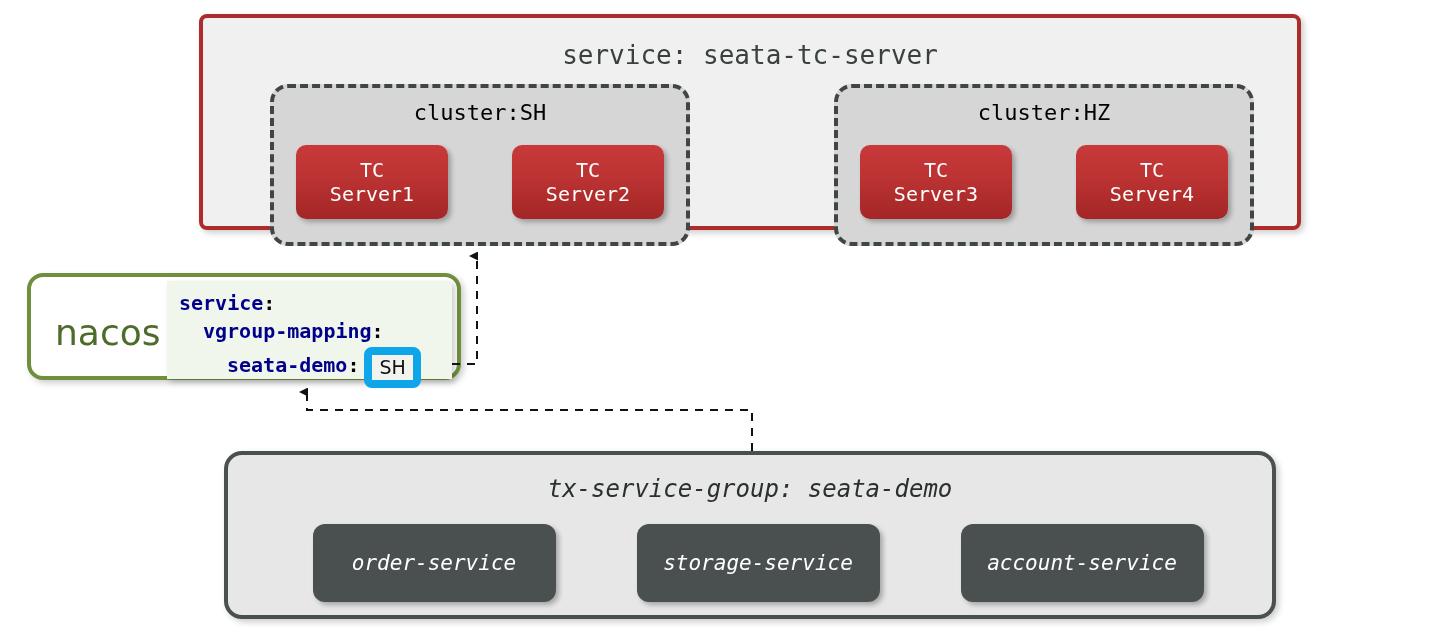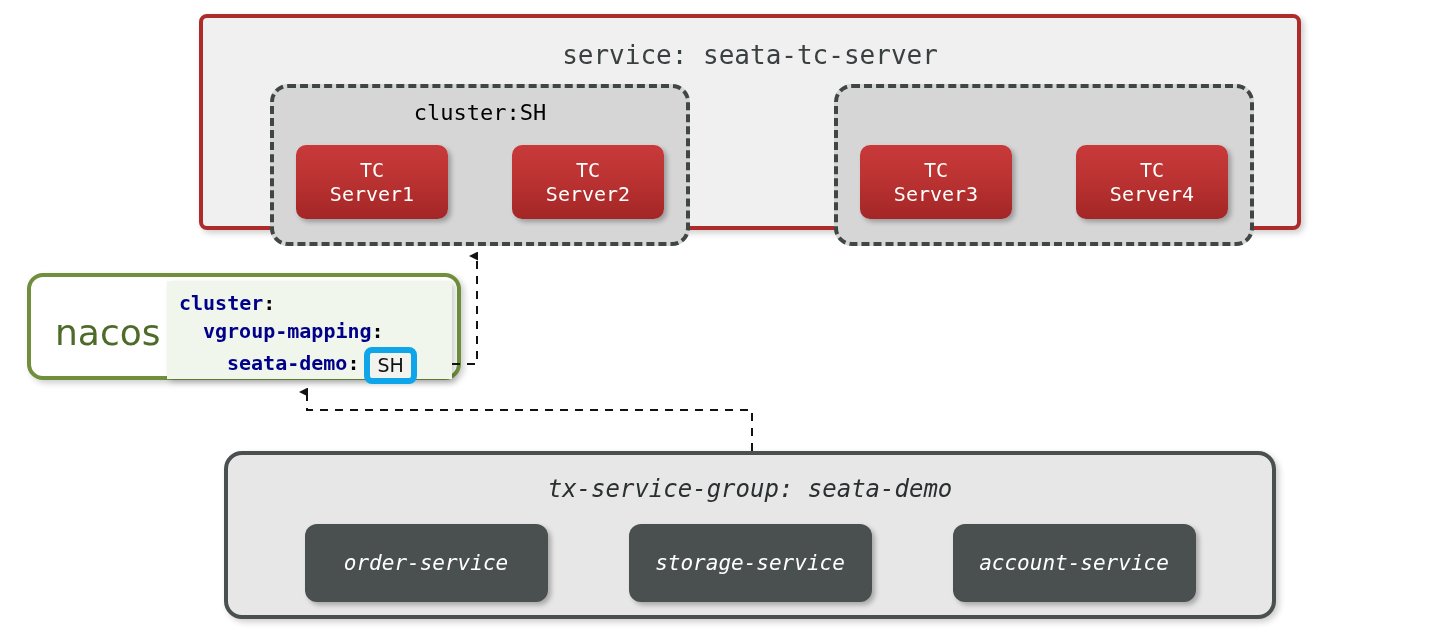--- a/index.html
+++ b/index.html
@@ -140,21 +140,21 @@
     color: #000000;
     white-space: pre;
   }
   .yaml-key { color: #00008b; }
   .yaml-l2 { padding-left: 24px; }
   .yaml-l3 { padding-left: 48px; }
 
   .sh-chip {
     display: inline-block;
     box-sizing: border-box;
-    border: 6px solid #0ea5e9;
+    border: 8px solid #0ea5e9;
     border-radius: 8px;
     background: #f2f2ee;
     color: #111111;
     font-family: "DejaVu Sans", sans-serif;
     font-weight: normal;
     font-size: 19px;
     line-height: 20px;
     padding: 2px 7px 3px 7px;
     position: relative;
     top: 2px;
@@ -180,21 +180,21 @@
     left: 0;
     top: 20px;
     width: 100%;
     text-align: center;
     font-family: "DejaVu Sans Mono", monospace;
     font-size: 24px;
     color: #2a2f2f;
   }
   .group-row {
     position: absolute;
-    left: 0;
+    left: 8px;
     top: 69px;
     width: 100%;
     display: flex;
     justify-content: center;
     gap: 81px;
   }
   .svc-node {
     width: 243px;
     height: 78px;
     box-sizing: border-box;
@@ -234,39 +234,40 @@
           <span>Server1</span>
         </div>
         <div class="tc-node">
           <span>TC</span>
           <span>Server2</span>
         </div>
       </div>
     </div>
 
     <div class="cluster cluster-hz">
+      <div class="cluster-title">cluster:HZ</div>
       <div class="tc-row">
         <div class="tc-node">
           <span>TC</span>
           <span>Server3</span>
         </div>
         <div class="tc-node">
           <span>TC</span>
           <span>Server4</span>
         </div>
       </div>
     </div>
   </div>
 
   <div class="nacos-container">
     <div class="nacos-label">nacos</div>
   </div>
 
   <div class="yaml-card">
-    <div class="yaml-line"><span class="yaml-key">cluster</span><span>:</span></div>
+    <div class="yaml-line"><span class="yaml-key">service</span><span>:</span></div>
     <div class="yaml-line yaml-l2"><span class="yaml-key">vgroup-mapping</span><span>:</span></div>
     <div class="yaml-line yaml-l3"><span class="yaml-key">seata-demo</span><span>:</span><span class="sh-chip">SH</span></div>
   </div>
 
   <div class="group-container">
     <div class="group-title">tx-service-group: seata-demo</div>
     <div class="group-row">
       <div class="svc-node">
         <span>order-service</span>
       </div>

